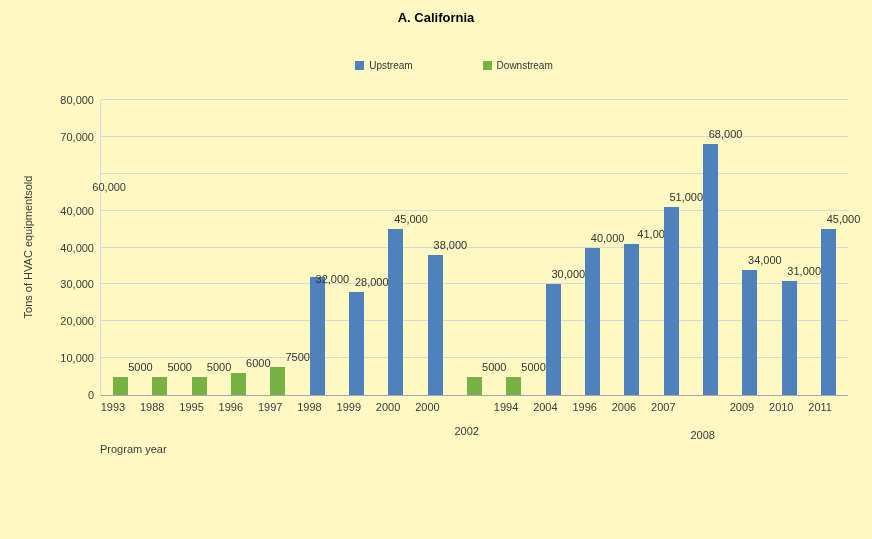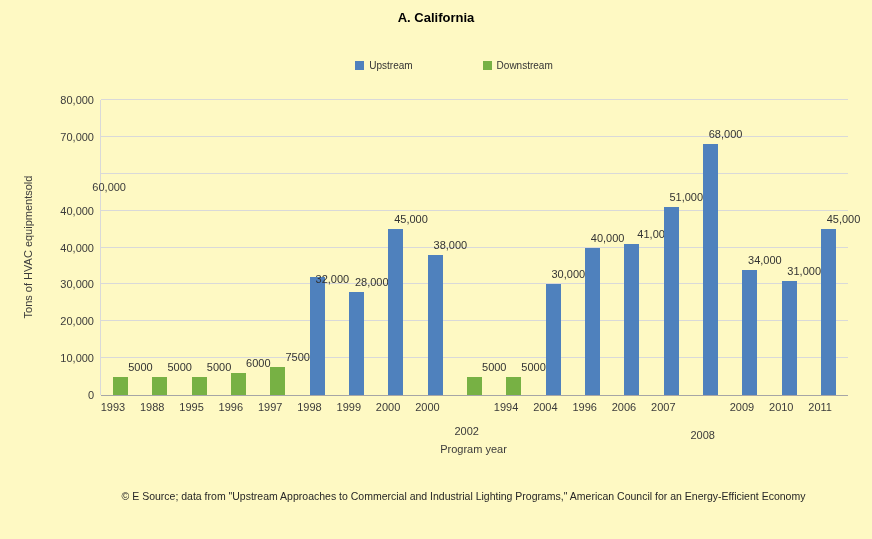--- a/index.html
+++ b/index.html
@@ -81,21 +81,20 @@
     position: absolute;
     width: 40px;
     text-align: left;
     font-size: 11px;
     color: #3b3b3b;
   }
   .xlabel {
     position: absolute;
     top: 443px; left: 100px;
     width: 747px;
-    text-align: center;
     font-size: 11px;
     color: #3b3b3b;
   }
   .footer {
     position: absolute;
     top: 490px; left: 0;
     width: 100%;
     box-sizing: border-box;
     padding-left: 55px;
     text-align: center;
@@ -187,21 +186,20 @@
       <div class="bar" style="left: 680.526px; height: 114.312px; background: rgb(79, 129, 189);"></div>
       <div class="bar-label" style="left: 656.026px; bottom: 118.312px;">31,000</div>
       <div class="xtick" style="left: 668.026px; top: 301px;">2010</div>
       <div class="bar" style="left: 719.842px; height: 165.938px; background: rgb(79, 129, 189);"></div>
       <div class="bar-label" style="left: 695.342px; bottom: 169.938px;">45,000</div>
       <div class="xtick" style="left: 707.342px; top: 301px;">2011</div>
     </div>
 
   <div class="xlabel">Program year</div>
 
-  <div class="footer">© E Source; data from "Upstream Approaches to Commercial and Industrial Lighting Programs," American Council for an Energy-Efficient Economy</div>
 <div class="ytick" style="top: 389px;">0</div>
     <div class="ytick" style="top: 352.125px;">10,000</div>
     <div class="ytick" style="top: 315.25px;">20,000</div>
     <div class="ytick" style="top: 278.375px;">30,000</div>
     <div class="ytick" style="top: 241.5px;">40,000</div>
     <div class="ytick" style="top: 204.625px;">40,000</div>
     <div class="ytick" style="top: 181px; margin-left: 32px;">60,000</div>
     <div class="ytick" style="top: 130.875px;">70,000</div>
     <div class="ytick" style="top: 94px;">80,000</div>
   </div>

